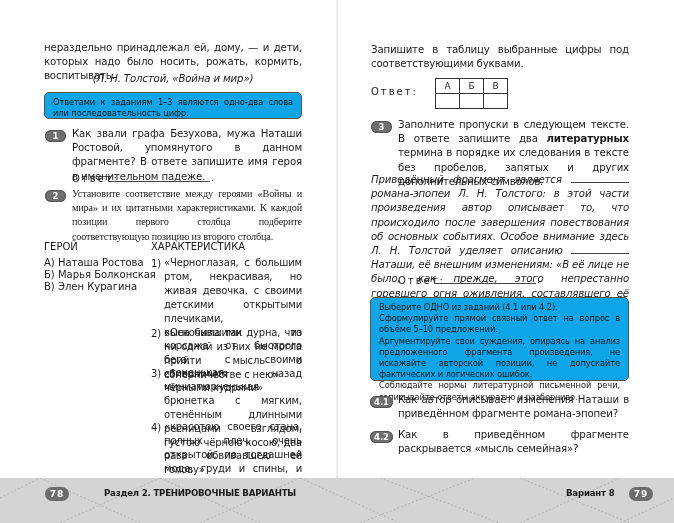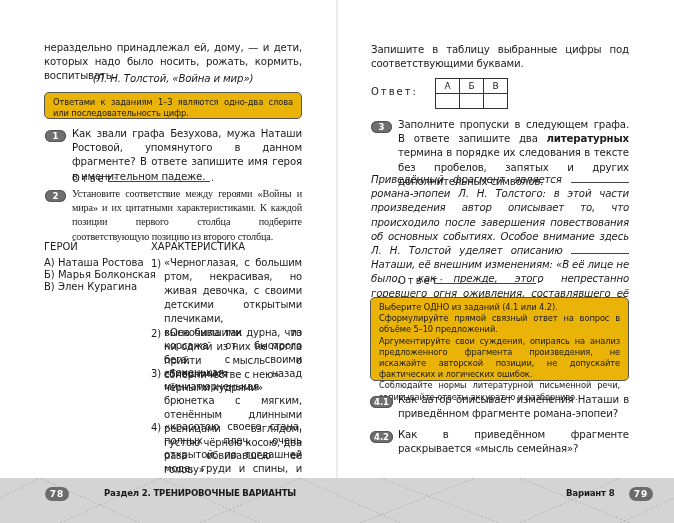--- a/index.html
+++ b/index.html
@@ -8,21 +8,21 @@
   .spread { position: absolute; left: 0; top: 0; width: 674px; height: 523px; background: #fff; }
   .page { position: absolute; top: 0; height: 523px; }
   .page.left { left: 0; width: 337px; }
   .page.right { left: 337px; width: 337px; }
   .gutter { position: absolute; left: 336px; top: 0; width: 2px; height: 480px; background: linear-gradient(to right, #f2f2f2, #e6e6e6, #f2f2f2); }
 
   .txt { font-size: 10.2px; line-height: 14.2px; letter-spacing: -0.15px; position: absolute; text-align: justify; }
   .it { font-style: italic; }
   .b { font-weight: bold; }
 
-  .infobox { position: absolute; border: 1.2px solid #555; border-radius: 5px; padding: 4px 8px; font-size: 8.3px; line-height: 11.2px; letter-spacing: -0.1px; background: #eab308; }
+  .infobox { position: absolute; border: 1.2px solid #555; border-radius: 5px; padding: 4px 8px; font-size: 8.3px; line-height: 11.2px; letter-spacing: -0.1px; background: #0ea5e9; }
   .infobox p { margin: 0; text-align: justify; }
 
   .badge { position: absolute; width: 21px; height: 12px; border-radius: 7px; background: #6f6f6f; color: #fff; font-size: 8.5px; font-weight: bold; line-height: 12px; text-align: center; box-shadow: 0 0 0 1px #555 inset; }
   .badge.wide { width: 23px; text-align: center; }
 
   .answer-label { position: absolute; font-size: 10px; letter-spacing: 2px; }
   .answer-line { position: absolute; border-bottom: 1px solid #444; height: 10px; }
   .dot { position: absolute; font-size: 10px; }
 
   .cols-head { position: absolute; font-size: 10px; }
@@ -94,21 +94,21 @@
       </tr>
       <tr>
         <td></td>
         <td></td>
         <td></td>
       </tr>
     </tbody>
       </table>
 
     <div class="badge" style="left:34px; top:121px;">3</div>
-    <div class="txt" style="left:61px; top:118px; width:231px;"><span>Заполните пропуски в следующем графа. В ответе запишите два </span><span class="b">литературных</span><span> термина в порядке их следования в тексте без пробелов, запятых и других дополнительных символов.</span></div>
+    <div class="txt" style="left:61px; top:118px; width:231px;"><span>Заполните пропуски в следующем тексте. В ответе запишите два </span><span class="b">литературных</span><span> термина в порядке их следования в тексте без пробелов, запятых и других дополнительных символов.</span></div>
 
     <div class="txt it" style="left:34px; top:173px; width:258px;"><span>Приведённый фрагмент является</span> <span style="display:inline-block; width:58px; border-bottom:1px solid #444; height:10px;"></span> <span>романа-эпопеи Л. Н. Толстого: в этой части произведения автор описывает то, что происходило после завершения повествования об основных событиях. Особое внимание здесь Л. Н. Толстой уделяет описанию</span> <span style="display:inline-block; width:58px; border-bottom:1px solid #444; height:10px;"></span> <span>Наташи, её внешним изменениям: «В её лице не было, как прежде, этого непрестанно горевшего огня оживления, составлявшего её прелесть».</span></div>
 
     <div class="answer-label" style="left:61px; top:275px;">Ответ:</div>
     <div class="answer-line" style="left:98px; top:274px; width:101px;"></div>
     <div class="dot" style="left:200px; top:274px;">.</div>
 
     <div class="infobox" style="left:33px; top:297px; width:259px; height:84px;">
       <p>Выберите ОДНО из заданий (4.1 или 4.2).</p>
       <p>Сформулируйте прямой связный ответ на вопрос в объёме 5–10 предложений.</p>

